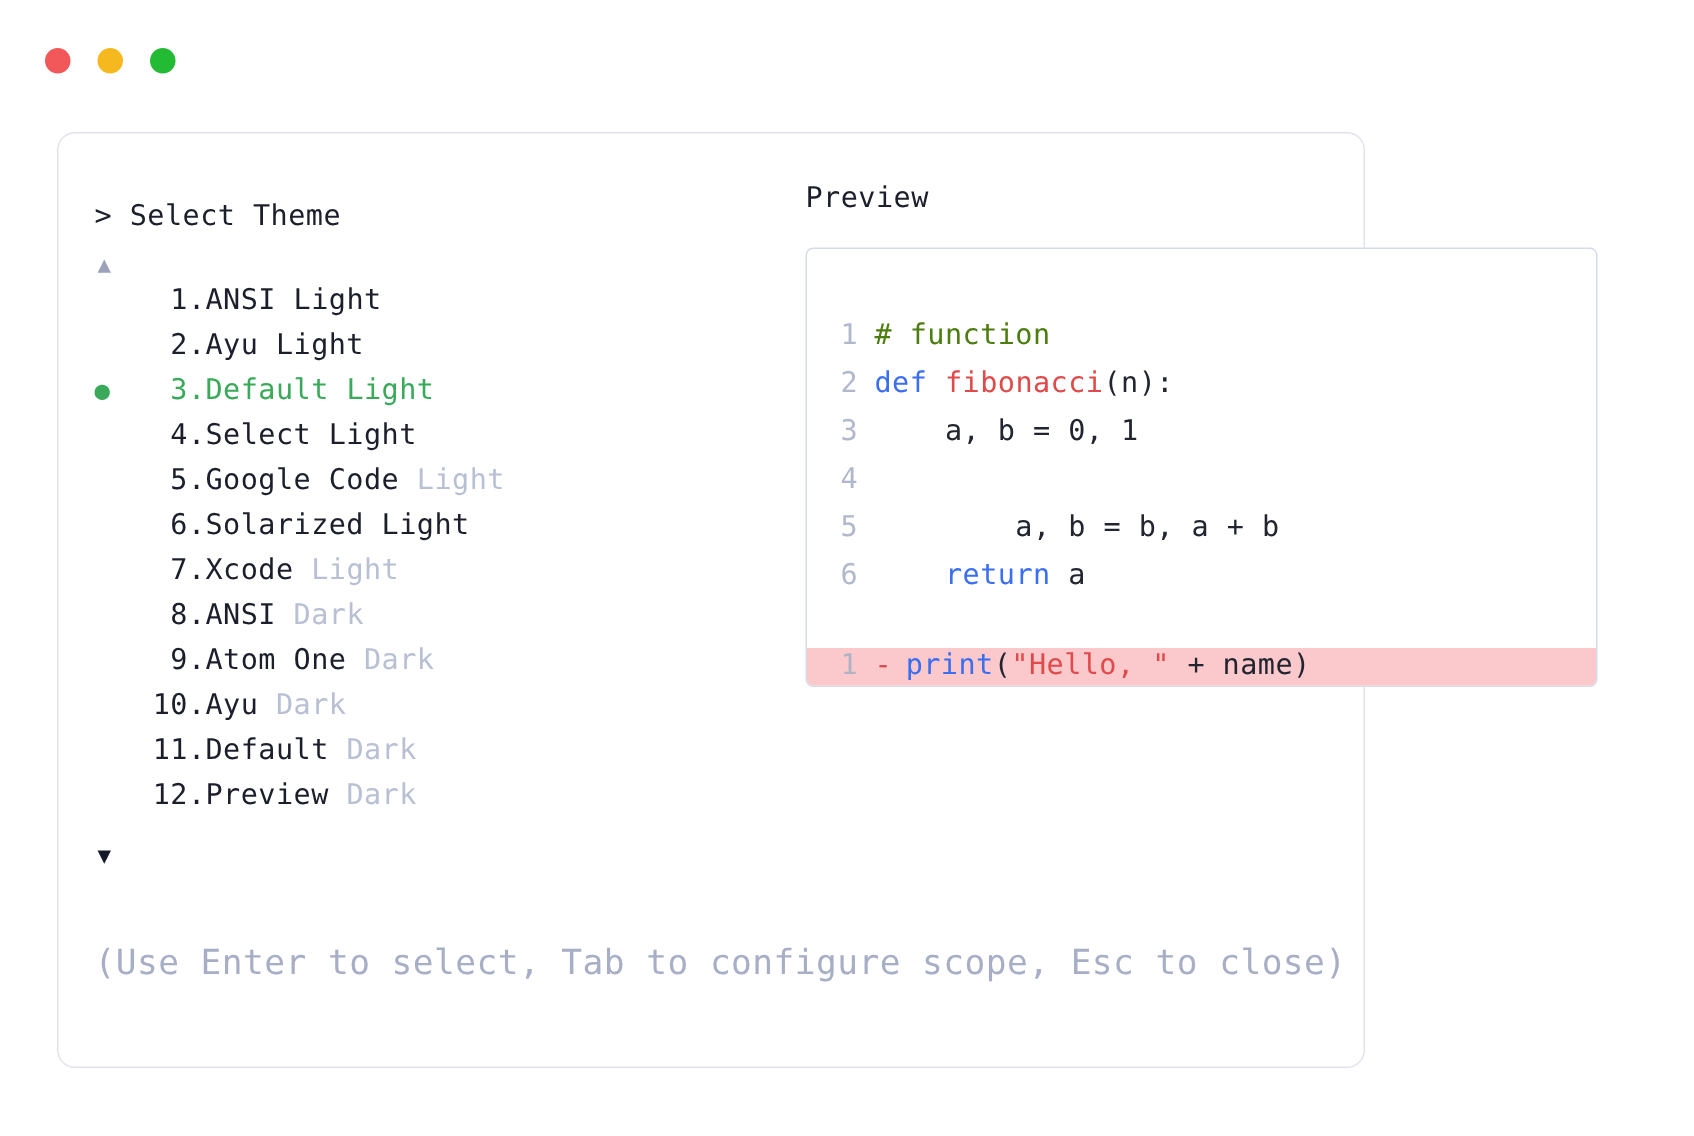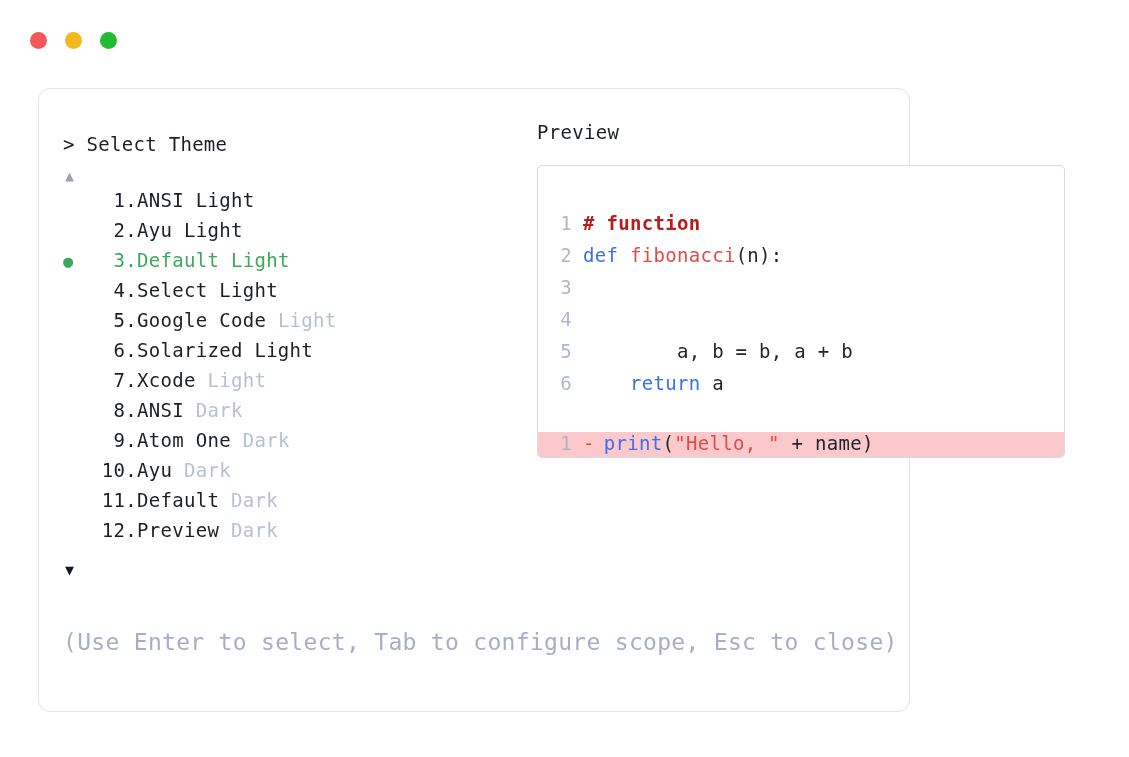--- a/index.html
+++ b/index.html
@@ -178,21 +178,21 @@
     letter-spacing: 0.3px;
     white-space: pre;
     padding-left: 12px;
   }
   .diff-line.del { background: #fbc9cb; }
   .diff-line .ln { color: #aeb4c6; }
   .diff-sign { margin-right: 9px; }
   .diff-line.del .diff-sign { color: #d4494b; }
 
   
-  .tok-comment { color: #b91c1c; font-weight: bold; }
+  .tok-comment { color: #4d7c0f; }
   .tok-keyword { color: #3b6ef0; }
   .tok-func    { color: #e04a4a; }
   .tok-builtin { color: #3b6ef0; }
   .tok-string  { color: #e04a4a; }
   .tok-plain   { color: #22252f; }
 </style>
 </head>
 <body>
 
 <div class="window-dots">
@@ -225,21 +225,21 @@
     </div>
 
     <div class="footer-hint">(Use Enter to select, Tab to configure scope, Esc to close)</div>
 
     <div class="right-col">
       <div class="preview-label">Preview</div>
       <div class="preview-box">
         <div class="code-area" id="code-area">
             <div class="code-line"><span class="ln">1</span><span class="code-text"><span class="tok-comment"># function</span></span></div>
             <div class="code-line"><span class="ln">2</span><span class="code-text"><span class="tok-keyword">def </span><span class="tok-func">fibonacci</span><span class="tok-plain">(n):</span></span></div>
-            <div class="code-line"><span class="ln">3</span></div>
+            <div class="code-line"><span class="ln">3</span><span class="code-text"><span class="tok-plain">    a, b = 0, 1</span></span></div>
             <div class="code-line"><span class="ln">4</span></div>
             <div class="code-line"><span class="ln">5</span><span class="code-text"><span class="tok-plain">        a, b = b, a + b</span></span></div>
             <div class="code-line"><span class="ln">6</span><span class="code-text"><span class="tok-plain">    </span><span class="tok-keyword">return</span><span class="tok-plain"> a</span></span></div>
           </div>
         <div class="diff-gap"></div>
         <div id="diff-area">
             <div class="diff-line del"><span class="ln">1</span><span class="diff-sign">-</span><span class="code-text"><span class="tok-builtin">print</span><span class="tok-plain">(</span><span class="tok-string">"Hello, "</span><span class="tok-plain"> + name)</span></span></div>
           </div>
       </div>
     </div>

